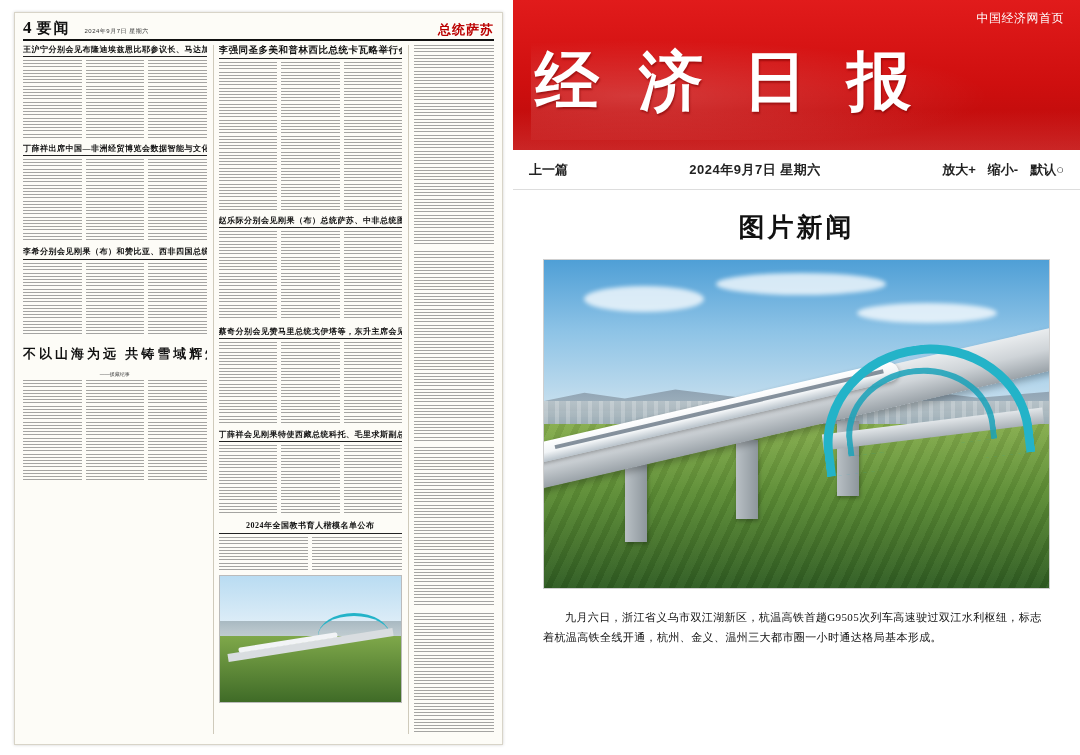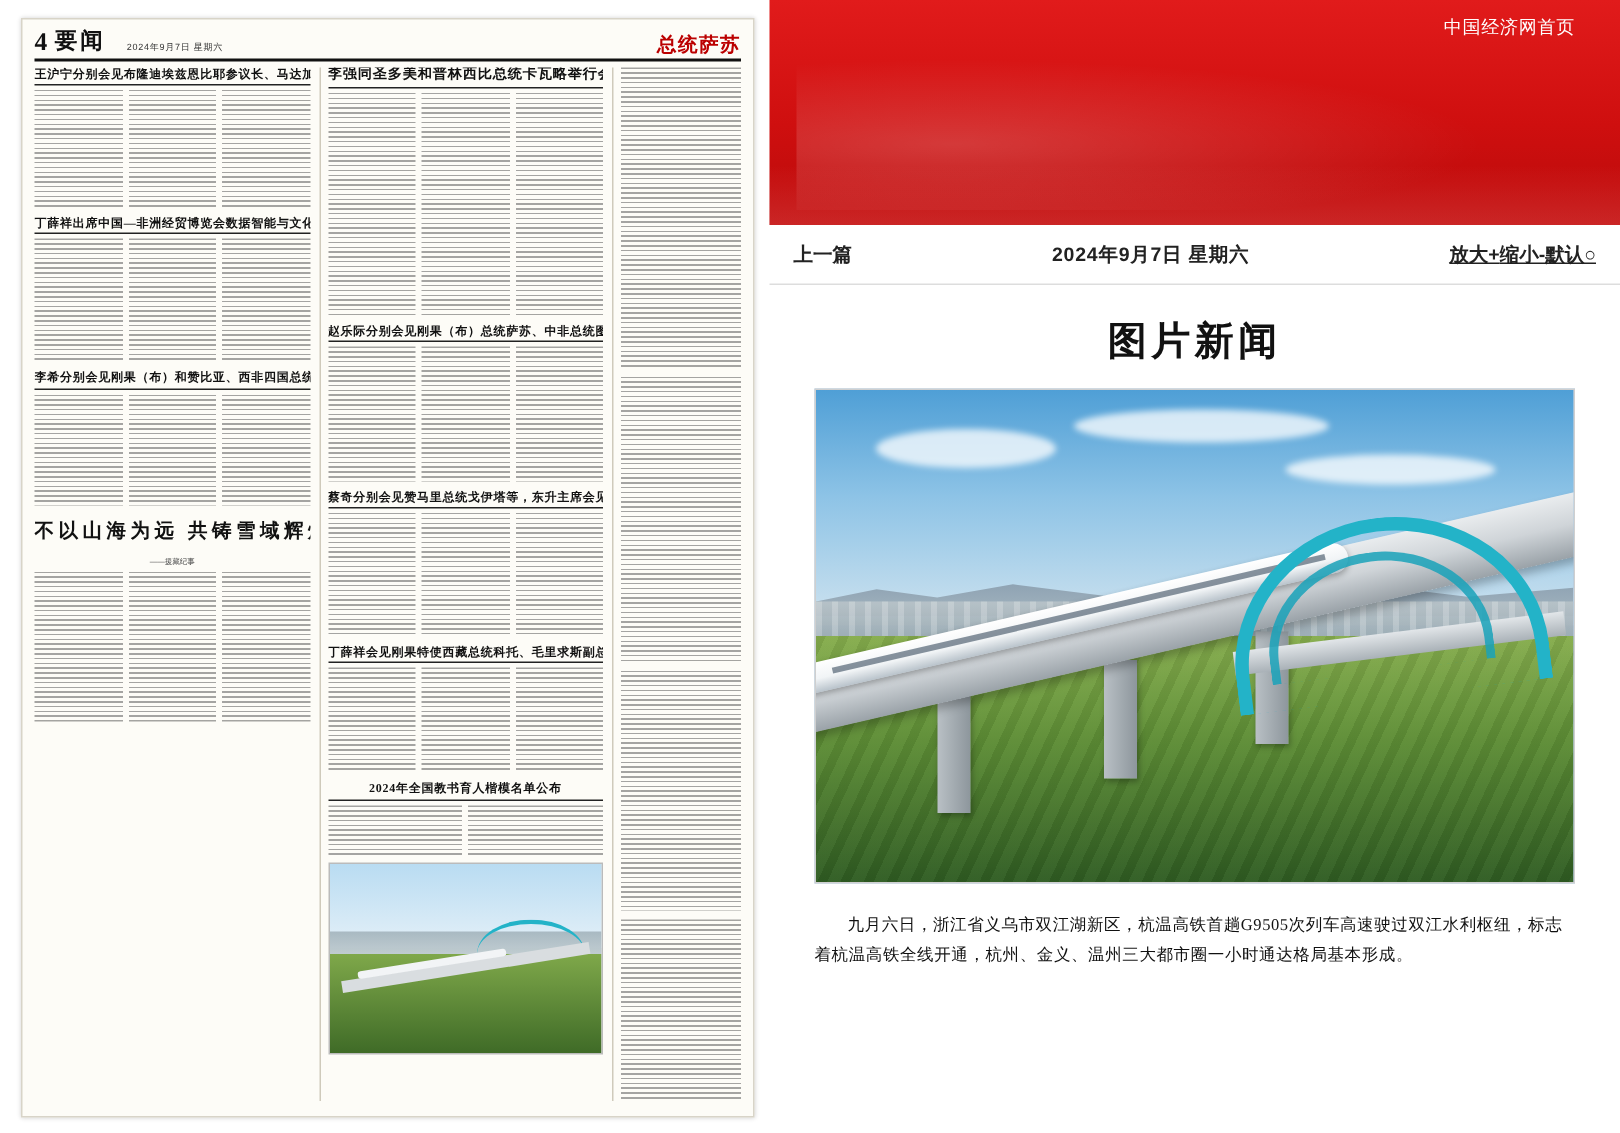--- a/index.html
+++ b/index.html
@@ -152,21 +152,21 @@
     height: 150px;
     background: linear-gradient(180deg, #e11b1b 0%, #cf0f0f 55%, #b90a0a 100%);
     overflow: hidden;
   }
   .web-top:after {
     content: "";
     position: absolute; left: 0; right: 0; bottom: 0; height: 40px;
     background: linear-gradient(180deg, rgba(255,255,255,0) 0%, rgba(255,120,120,.25) 100%);
   }
   .top-link {
-    position: absolute; top: 10px; right: 30px;
+    position: absolute; top: 10px; right: 16px;
     color: #fff; font-size: 12px; letter-spacing: .5px;
     z-index: 3;
   }
   .masthead {
     position: absolute; left: 22px; top: 38px;
     font-family: "Liberation Serif", serif;
     font-size: 64px; font-weight: bold;
     color: #ffffff;
     letter-spacing: 12px;
     text-shadow: 1px 2px 2px rgba(120,0,0,.55);
@@ -185,21 +185,21 @@
     height: 40px;
     border-bottom: 1px solid #ddd;
     padding: 0 16px;
     font-size: 13px; color: #333;
   }
   .tb-prev { font-weight: bold; color: #222; cursor: pointer; }
   .tb-date {
     flex: 1; text-align: center; font-weight: bold; color: #222;
     letter-spacing: .5px;
   }
-  .tb-zoom { display: flex; color: #222; font-weight: bold; text-decoration: underline; }
+  .tb-zoom { display: flex; gap: 12px; color: #222; font-weight: bold; }
   .tb-zoom span { cursor: pointer; }
 
   .web-content {
     padding: 14px 30px 0 30px;
   }
   .web-title {
     text-align: center;
     font-family: "Liberation Serif", serif;
     font-size: 26px; font-weight: bold;
     color: #111;
@@ -433,20 +433,21 @@
 
       </div>
     </div>
   </div>
 
   <div class="web-pane">
 
     <div class="web-top">
       <div class="masthead-tail"></div>
       <a class="top-link">中国经济网首页</a>
+      <div class="masthead">经 济 日 报</div>
     </div>
 
     <div class="web-toolbar">
       <div class="tb-prev">上一篇</div>
       <div class="tb-date">2024年9月7日 星期六</div>
       <div class="tb-zoom">
         <span>放大+</span>
         <span>缩小-</span>
         <span>默认○</span>
       </div>

